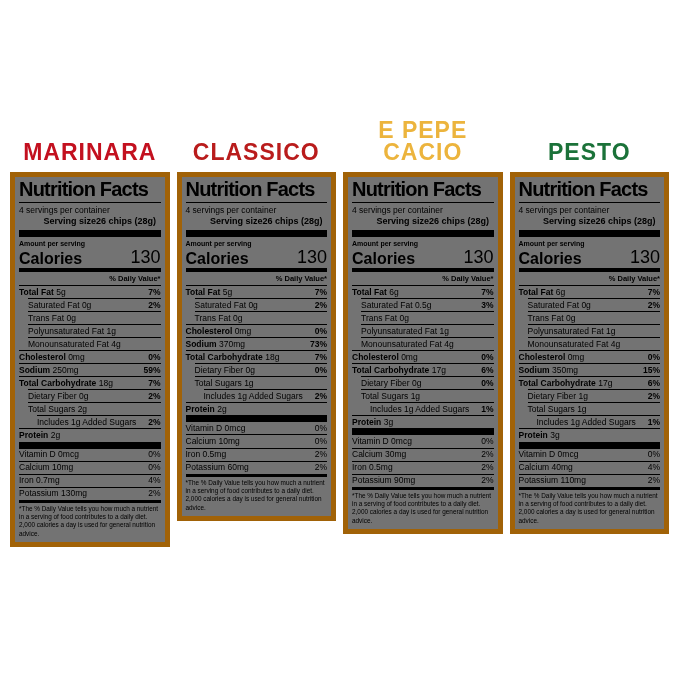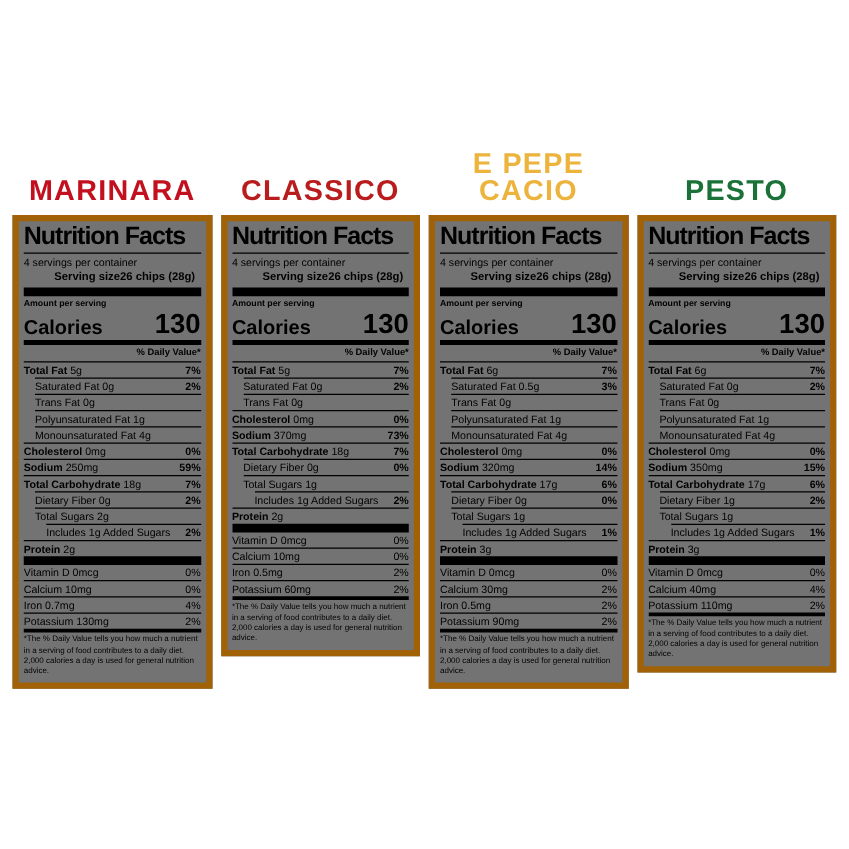--- a/index.html
+++ b/index.html
@@ -25,21 +25,21 @@
     line-height:1.08;white-space:nowrap;border-bottom:1px solid #000;padding-bottom:1px;
   }
   .servings{font-size:8.5px;padding-top:2px;line-height:1.2;}
   .serving-size{display:flex;justify-content:center;font-weight:bold;font-size:9px;padding:1px 0 3px;line-height:1.2;margin-left:20px;}
   .bar-thick{height:7px;background:#000;}
   .bar-med{height:4px;background:#000;}
   .bar-light{height:3px;background:#000;}
   .amount{font-weight:bold;font-size:7px;padding-top:3px;line-height:1.2;}
   .calories{display:flex;justify-content:space-between;align-items:flex-end;line-height:0.95;padding:1px 0 2px;}
   .calories .word{font-size:16px;font-weight:bold;}
-  .calories .num{font-size:22px;font-weight:bold;}
+  .calories .num{font-size:18px;font-weight:normal;}
   .dv-header{font-size:7.5px;font-weight:bold;text-align:right;padding:2.5px 0;line-height:1.1;}
   .nrow{
     display:flex;justify-content:space-between;gap:4px;
     border-top:1px solid #000;font-size:8.5px;line-height:1.12;
     padding:1.5px 0 1px;
   }
   .nrow .cell-left{white-space:nowrap;}
   .nrow .cell-dv{font-weight:bold;}
   .nrow.vrow .cell-dv{font-weight:normal;}
   .indent1{margin-left:9px;}
@@ -276,24 +276,20 @@
             </div>
             <div class="nrow mrow indent1">
               <span class="cell-left"><span>Monounsaturated Fat</span> <span>4g</span></span>
               <span class="cell-dv"></span>
             </div>
             <div class="nrow mrow indent0">
               <span class="cell-left"><span class="b">Cholesterol</span> <span>0mg</span></span>
               <span class="cell-dv">0%</span>
             </div>
             <div class="nrow mrow indent0">
-              <span class="cell-left"><span class="b">Sodium</span> <span>320mg</span></span>
-              <span class="cell-dv">14%</span>
-            </div>
-            <div class="nrow mrow indent0">
               <span class="cell-left"><span class="b">Total Carbohydrate</span> <span>17g</span></span>
               <span class="cell-dv">6%</span>
             </div>
             <div class="nrow mrow indent1">
               <span class="cell-left"><span>Dietary Fiber</span> <span>0g</span></span>
               <span class="cell-dv">0%</span>
             </div>
             <div class="nrow mrow indent1">
               <span class="cell-left"><span>Total Sugars</span> <span>1g</span></span>
               <span class="cell-dv"></span>

